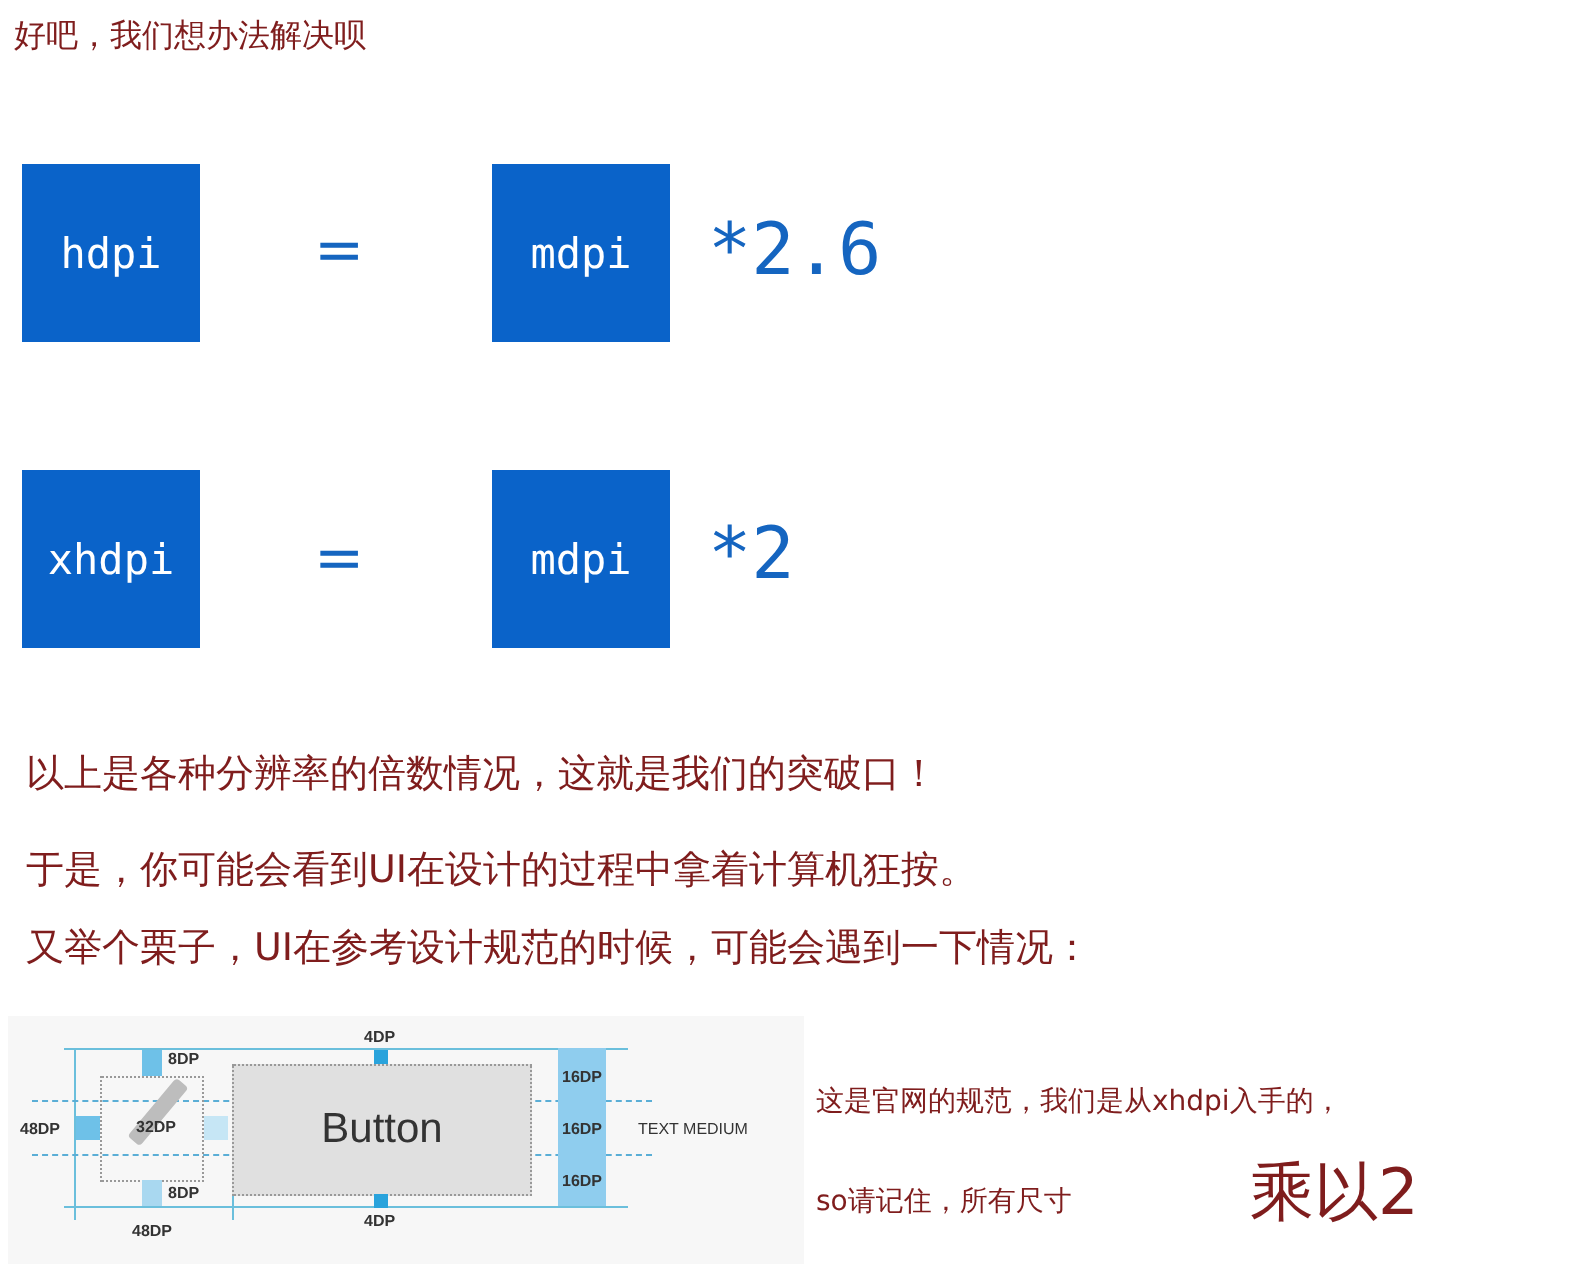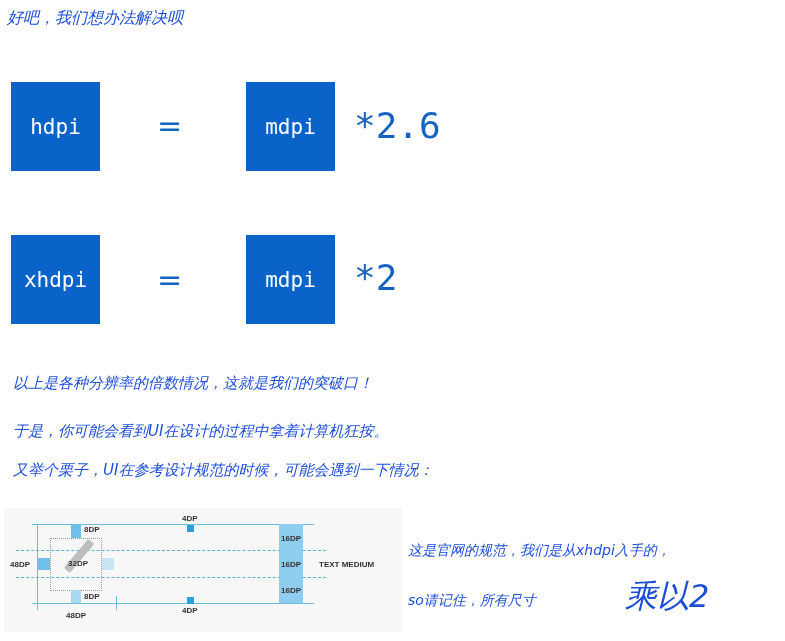--- a/index.html
+++ b/index.html
@@ -1,23 +1,23 @@
 <!DOCTYPE html>
 <html><head>
 <meta charset="utf-8">
 <style>
   html, body { margin:0; padding:0; background:#ffffff; }
   body { width:785px; height:641px; position:relative; overflow:hidden; font-family:"DejaVu Sans", sans-serif; }
   .abs { position:absolute; }
-  .red { color:#1d4ed8;font-style:italic; }
+  .red { color:#7f1d1d; }
   .intro { left:7px; top:8px; font-size:16px; }
   .box { background:#0a63c9; color:#fff; font-family:"DejaVu Sans Mono", monospace; display:flex; align-items:center; justify-content:center; font-size:21px; width:89px; height:89px; }
   .eq { color:#1565c0; font-size:30px; font-family:"DejaVu Sans", sans-serif; }
   .mult { color:#1565c0; font-family:"DejaVu Sans Mono", monospace; font-size:36px; }
-  .line { left:13px; font-size:15px; }
+  .line { left:13px; font-size:19px; }
   .spec { left:4px; top:508px; width:398px; height:124px; background:#f7f7f7; }
   .dp { font-size:8px; color:#333; font-family:"Liberation Sans", sans-serif; font-weight:bold; }
   .note { font-size:14px; left:408px; }
   .big { font-size:32px; }
 </style>
 </head>
 <body>
 
 <div class="abs intro red">好吧，我们想办法解决呗</div>
 
@@ -51,27 +51,28 @@
   <div class="abs" style="left:67px;top:82px;width:10px;height:13px;background:#a9d8f0;"></div>
   <div class="abs" style="left:34px;top:50px;width:12px;height:12px;background:#6ec1e8;"></div>
   <div class="abs" style="left:98px;top:50px;width:12px;height:12px;background:#c6e6f5;"></div>
   <div class="abs" style="left:56px;top:44px;width:38px;height:8px;background:#bdbdbd;transform:rotate(-50deg);border-radius:2px;"></div>
   <div class="abs dp" style="left:80px;top:17px;">8DP</div>
   <div class="abs dp" style="left:64px;top:51px;">32DP</div>
   <div class="abs dp" style="left:80px;top:84px;">8DP</div>
   <div class="abs dp" style="left:6px;top:52px;">48DP</div>
   <div class="abs dp" style="left:62px;top:103px;">48DP</div>
 
+  <div class="abs" style="left:112px;top:24px;width:148px;height:64px;background:#e0e0e0;border:1px dotted #999;display:flex;align-items:center;justify-content:center;font-family:'Liberation Sans',sans-serif;font-size:21px;color:#333;">Button</div>
   <div class="abs" style="left:183px;top:17px;width:7px;height:7px;background:#29a3dc;"></div>
   <div class="abs" style="left:183px;top:89px;width:7px;height:7px;background:#29a3dc;"></div>
   <div class="abs dp" style="left:178px;top:6px;">4DP</div>
   <div class="abs dp" style="left:178px;top:98px;">4DP</div>
 
   <div class="abs" style="left:275px;top:16px;width:24px;height:79px;background:#8fcdee;"></div>
   <div class="abs dp" style="left:277px;top:26px;">16DP</div>
   <div class="abs dp" style="left:277px;top:52px;">16DP</div>
   <div class="abs dp" style="left:277px;top:78px;">16DP</div>
-  <div class="abs dp" style="left:315px;top:52px;font-weight:bold;">TEXT MEDIUM</div>
+  <div class="abs dp" style="left:315px;top:52px;font-weight:normal;">TEXT MEDIUM</div>
 </div>
 
 <div class="abs note red" style="top:542px;">这是官网的规范，我们是从xhdpi入手的，</div>
 <div class="abs note red" style="top:592px;">so请记住，所有尺寸</div>
 <div class="abs red big" style="left:601px;top:575px;margin-left:24px;">乘以2</div>
 
 </body></html>

